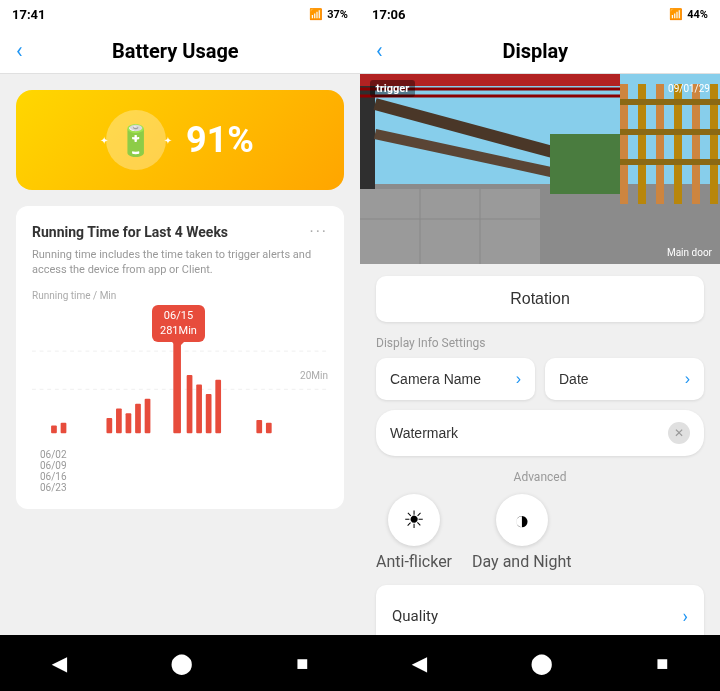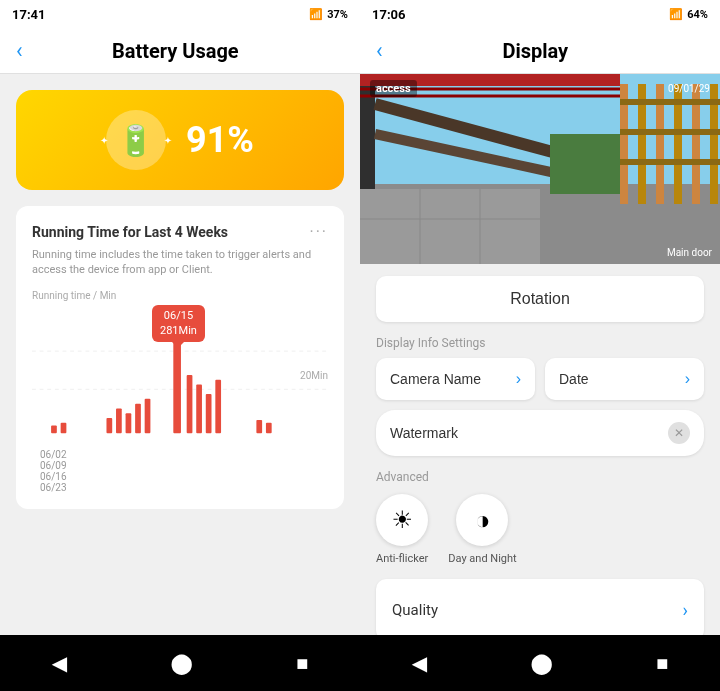--- a/index.html
+++ b/index.html
@@ -421,20 +421,21 @@
       align-items: center;
       justify-content: center;
       font-size: 12px;
       color: #999;
     }
 
     .advanced-title {
       font-size: 12px;
       color: #999;
       margin-bottom: 10px;
+      text-align: center;
     }
 
     .advanced-icons {
       display: flex;
       gap: 20px;
       margin-bottom: 14px;
     }
 
     .adv-icon-item {
       display: flex;
@@ -450,21 +451,21 @@
       border-radius: 50%;
       background: #fff;
       display: flex;
       align-items: center;
       justify-content: center;
       font-size: 24px;
       box-shadow: 0 1px 4px rgba(0,0,0,0.15);
     }
 
     .adv-icon-label {
-      font-size: 11px;
+      font-size: 16px;
       color: #555;
       text-align: center;
     }
 
     .quality-row {
       background: #fff;
       border-radius: 10px;
       padding: 20px 16px;
       display: flex;
       align-items: center;
@@ -578,21 +579,21 @@
     <span class="nav-icon">■</span>
   </div>
 </div>
 
 <div class="right-panel">
 
   <div class="status-bar-right">
     <span class="status-time-right">17:06</span>
     <div class="status-icons-right">
       <span>📶</span>
-      <span>64%</span>
+      <span>44%</span>
     </div>
   </div>
 
   <div class="header-right">
     <span class="back-btn-right">‹</span>
     <span class="header-title-right">Display</span>
   </div>
 
   <div class="camera-feed">
     <svg class="fence-svg" viewBox="0 0 360 190">
@@ -623,21 +624,21 @@
       <line x1="60" y1="115" x2="60" y2="190" stroke="#888" stroke-width="1"></line>
       <line x1="120" y1="115" x2="120" y2="190" stroke="#888" stroke-width="1"></line>
       <line x1="0" y1="145" x2="180" y2="145" stroke="#888" stroke-width="1"></line>
 
       <rect x="0" y="0" width="260" height="12" fill="#B22222"></rect>
       <line x1="0" y1="15" x2="260" y2="15" stroke="#8B0000" stroke-width="3"></line>
       <line x1="0" y1="22" x2="260" y2="22" stroke="#8B0000" stroke-width="3"></line>
     </svg>
     <div class="camera-overlay">
       <div class="camera-top-bar">
-        <span class="reolink-logo">access</span>
+        <span class="reolink-logo">trigger</span>
         <span class="camera-timestamp">09/01/29</span>
       </div>
       <span class="camera-label">Main door</span>
     </div>
   </div>
 
   <div class="display-content">
 
     
     <button class="rotation-btn">Rotation</button>

